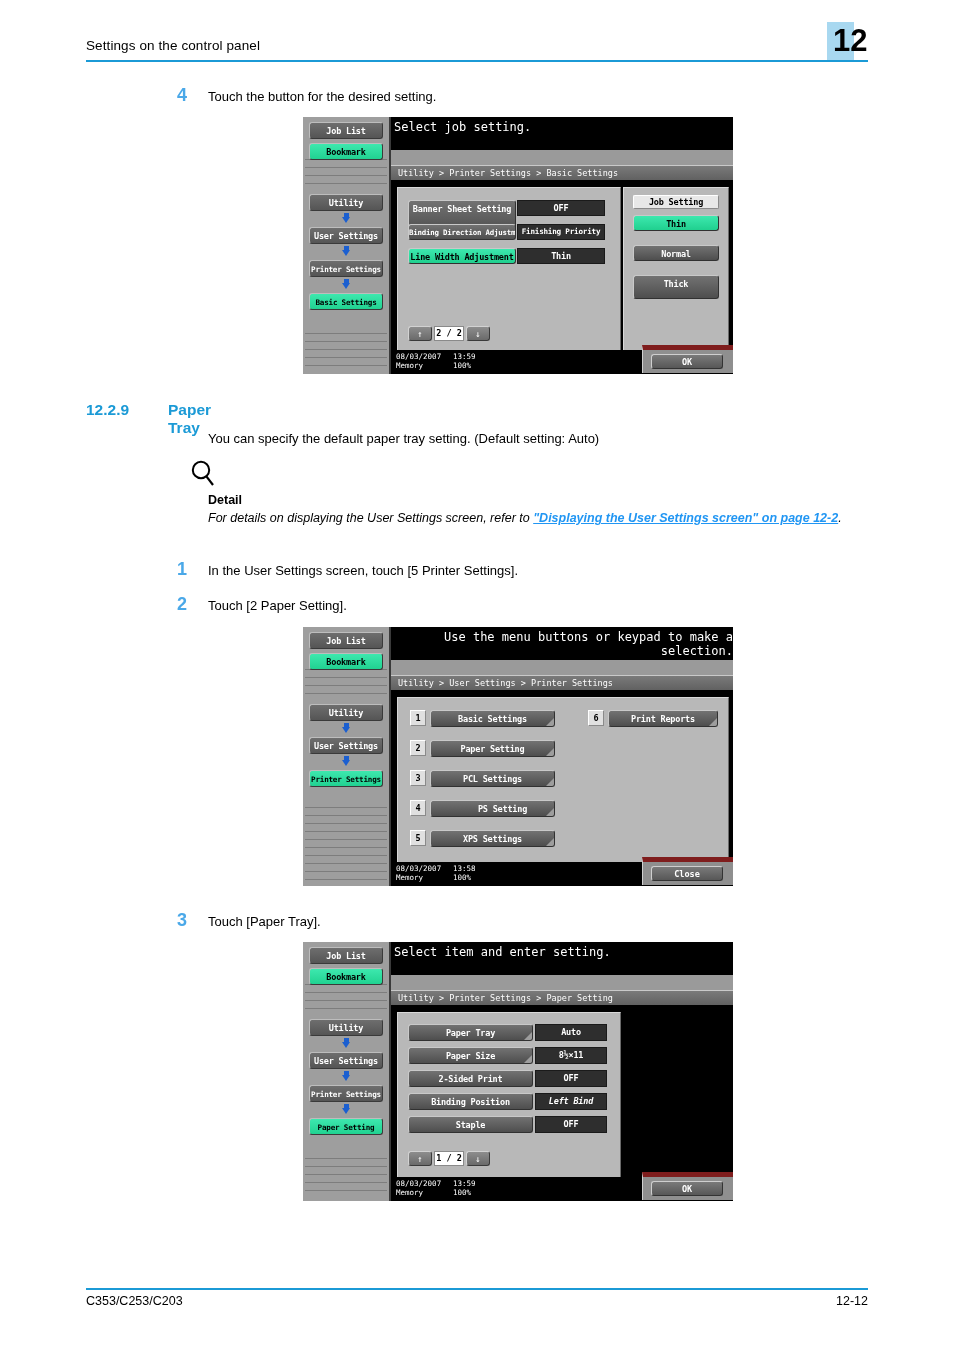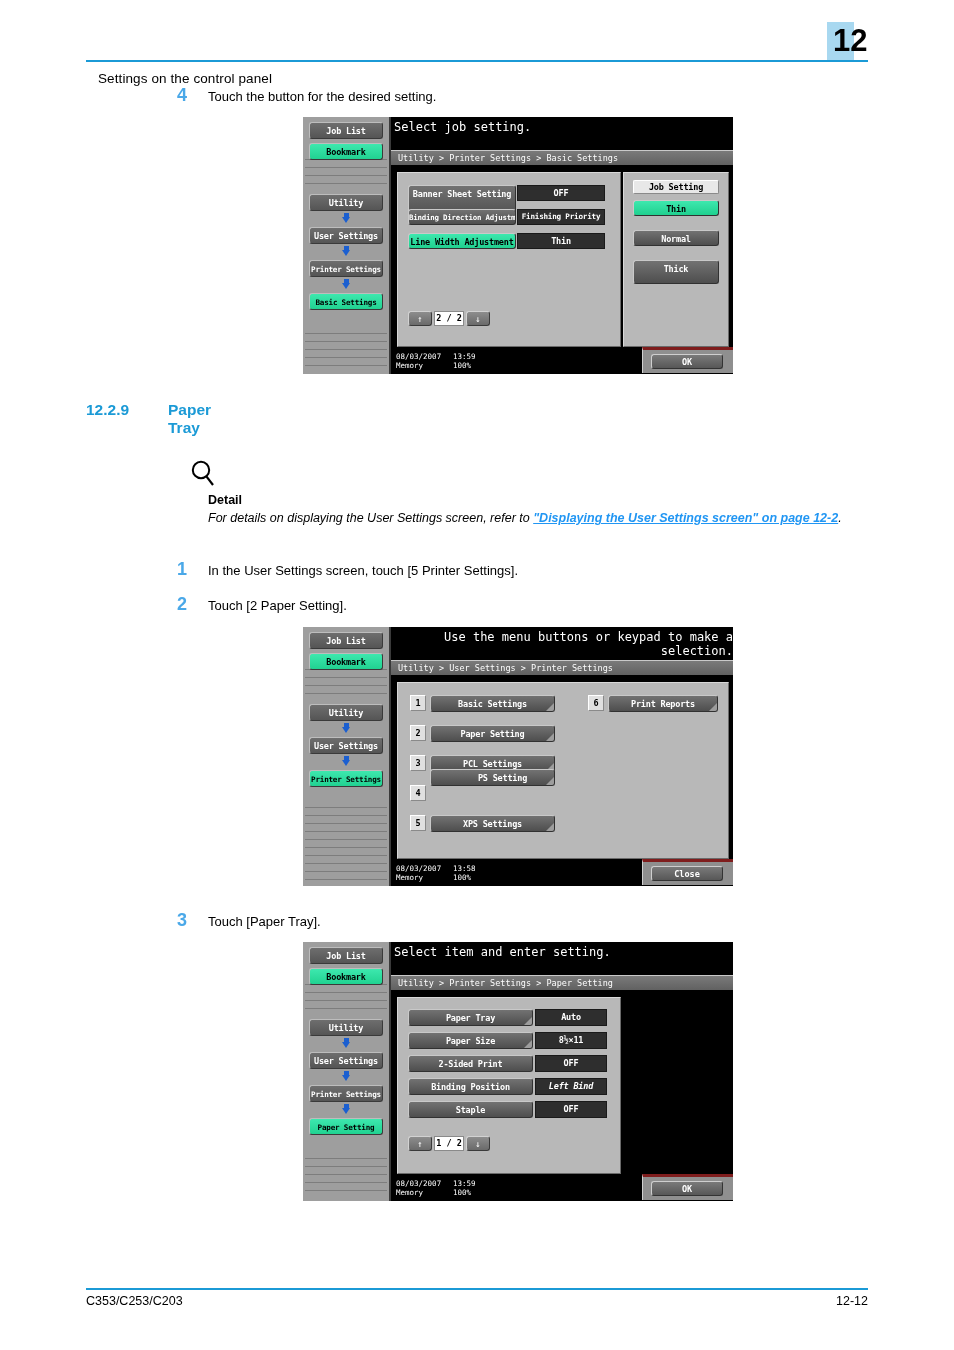--- a/index.html
+++ b/index.html
@@ -11,22 +11,22 @@
     position:relative;
     overflow:hidden;
   }
   .page { position:relative; width:954px; height:1350px; }
 
   
   .hdr {
     position:absolute; left:86px; top:38px; width:782px; height:34px;
   }
   .hdr-title {
-    position:absolute; left:12px; top:0;
-    font-size:13.5px; color:#000; letter-spacing:0.1px;margin-top:33px;
+    position:absolute; left:0; top:0;
+    font-size:13.5px; color:#000; letter-spacing:0.1px;
   }
   .hdr-rule {
     position:absolute; left:0; top:22px; width:782px; height:2px;
     background:#1b9ad6;
   }
   .hdr-chapter {
     position:absolute; left:741px; top:-16px; width:27px; height:38px;
     background:#a8d8f0;
   }
   .hdr-chapter span {
@@ -113,21 +113,21 @@
   }
 
   
   .prompt {
     position:absolute; color:#fff; font-size:12px;
     font-family:"DejaVu Sans Mono", monospace;
     text-align:right;
   }
 
   
-  .win { position:absolute; background:#000; }
+  .win { position:absolute; background:#000;margin-top:15px; }
   .win-title {
     position:absolute; left:0; top:0; right:0; height:15px;
     background:linear-gradient(#7a7a7a,#616161);
     color:#fff; font-size:8.5px; line-height:15px; padding-left:7px;
     box-sizing:border-box;
     border-top:1px solid #c9c9c9;
   }
 
   .pane {
     position:absolute; background:#b8b8b8;
@@ -189,21 +189,21 @@
     background:#000; color:#fff;
     font-family:"DejaVu Sans Mono", monospace; font-size:7.5px;
   }
   .statbar .s1 { position:absolute; left:5px; top:2px; }
   .statbar .s2 { position:absolute; left:62px; top:2px; }
   .statbar .s3 { position:absolute; left:5px; top:11px; }
   .statbar .s4 { position:absolute; left:62px; top:11px; }
 
   .okzone {
     position:absolute; bottom:1px; background:#8f8f8f;
-    border-top:3px solid #7f1d1d; border-left:1px solid #d0d0d0;
+    border-top:5px solid #7f1d1d; border-left:1px solid #d0d0d0;
   }
   .okbtn {
     position:absolute;
     background:linear-gradient(#7a7a7a,#575757);
     border-top:1px solid #cfcfcf; border-left:1px solid #cfcfcf;
     border-right:1px solid #333; border-bottom:1px solid #333;
     border-radius:3px; color:#fff; font-size:8.5px; font-weight:bold;
     text-align:center; box-sizing:border-box;
   }
 </style>
@@ -329,20 +329,21 @@
         </div>
       </div>
     </div>
   </div>
 
   <div class="sec-head">
     <div class="sec-num">12.2.9</div>
     <div class="sec-ttl">Paper Tray</div>
   </div>
 
+  <div class="body-para">You can specify the default paper tray setting. (Default setting: Auto)</div>
 
   <div class="detail-blk">
     <svg class="mag-icon" width="26" height="30" viewBox="0 0 26 30">
       <circle cx="11" cy="10" r="8.2" fill="none" stroke="#000" stroke-width="2"></circle>
       <line x1="16.2" y1="16.2" x2="23" y2="25" stroke="#000" stroke-width="2.2"></line>
     </svg>
     <div class="detail-ttl">Detail</div>
     <div class="detail-txt">
       <span>For details on displaying the User Settings screen, refer to </span><a class="lnk" href="#">"Displaying the User Settings screen" on page 12-2</a><span>.</span>
     </div>
@@ -418,21 +419,21 @@
         <div class="kbtn corner" style="left:32px; top:42px; width:125px; height:17px; line-height:16px;">
           <span>Paper Setting</span>
         </div>
 
         <div class="idxnum" style="left:12px; top:72px; width:16px; height:16px; line-height:15px;">3</div>
         <div class="kbtn corner" style="left:32px; top:72px; width:125px; height:17px; line-height:16px;">
           <span>PCL Settings</span>
         </div>
 
         <div class="idxnum" style="left:12px; top:102px; width:16px; height:16px; line-height:15px;">4</div>
-        <div class="kbtn corner" style="left:32px; top:86px; width:125px; height:17px; line-height:16px;padding-left:20px;">
+        <div class="kbtn corner" style="left:32px; top:102px; width:125px; height:17px; line-height:16px;padding-left:20px;">
           <span>PS Setting</span>
         </div>
 
         <div class="idxnum" style="left:12px; top:132px; width:16px; height:16px; line-height:15px;">5</div>
         <div class="kbtn corner" style="left:32px; top:132px; width:125px; height:17px; line-height:16px;">
           <span>XPS Settings</span>
         </div>
       </div>
 
       <div class="statbar">

